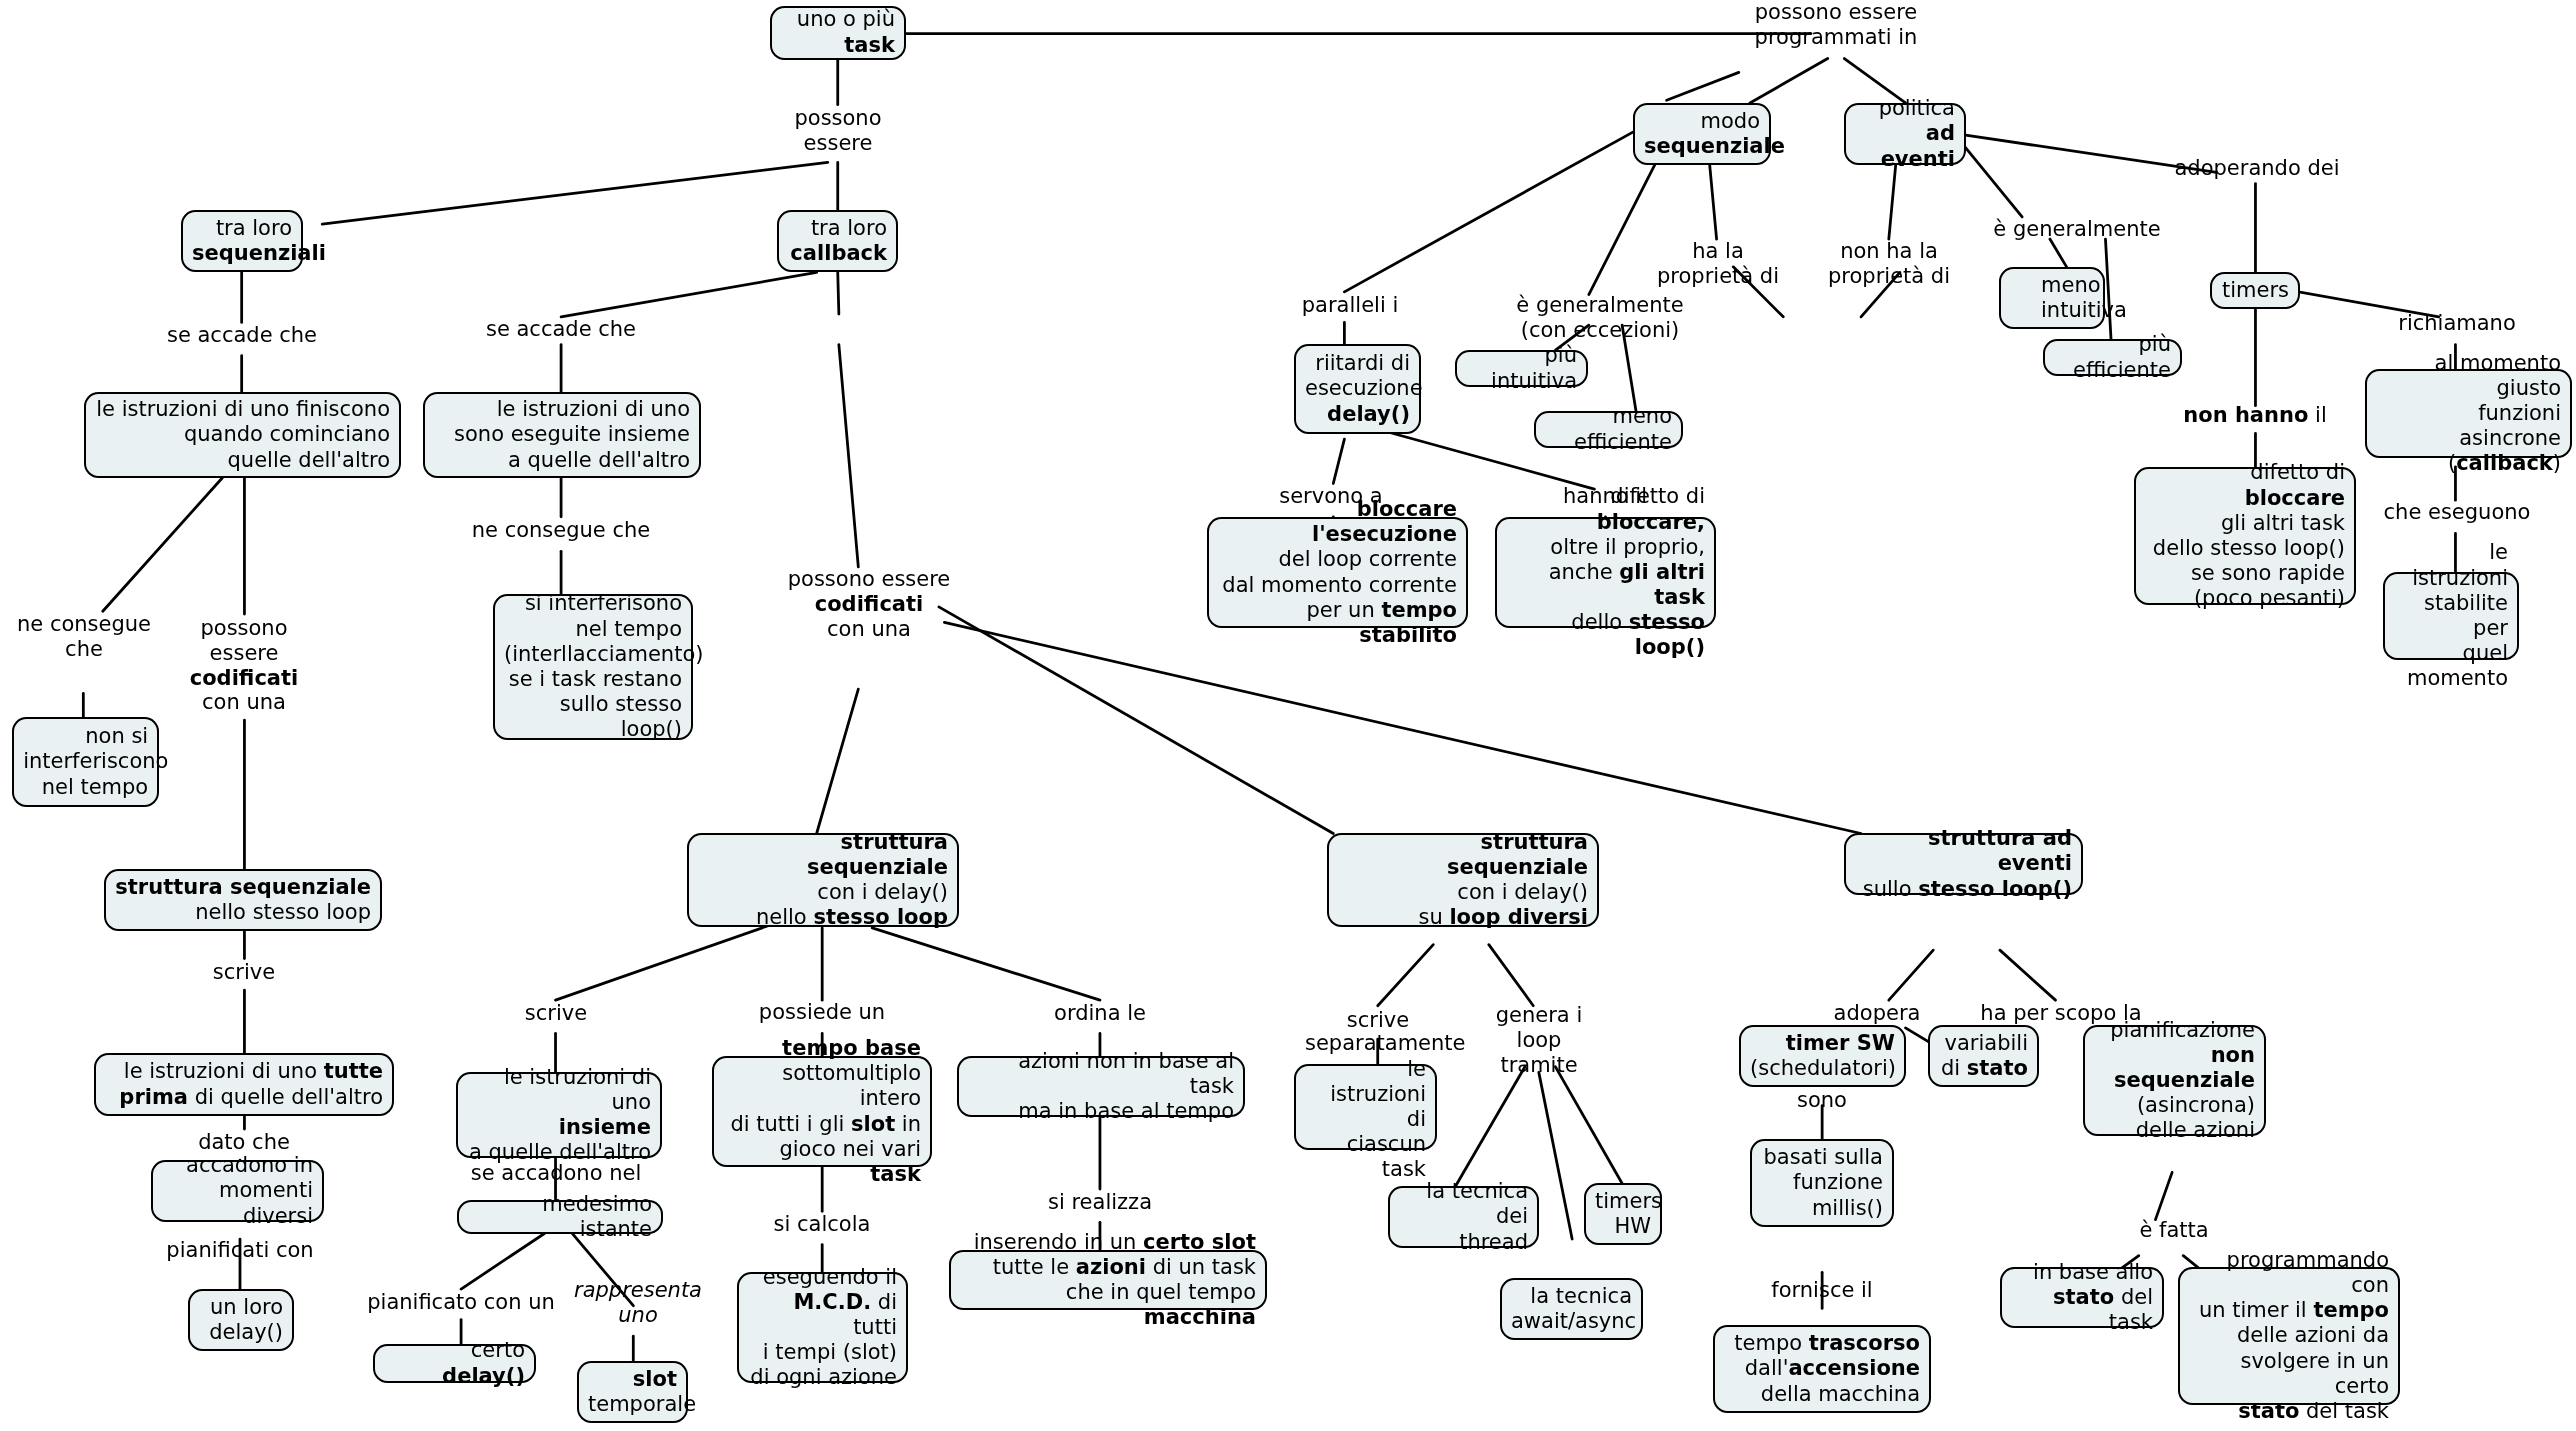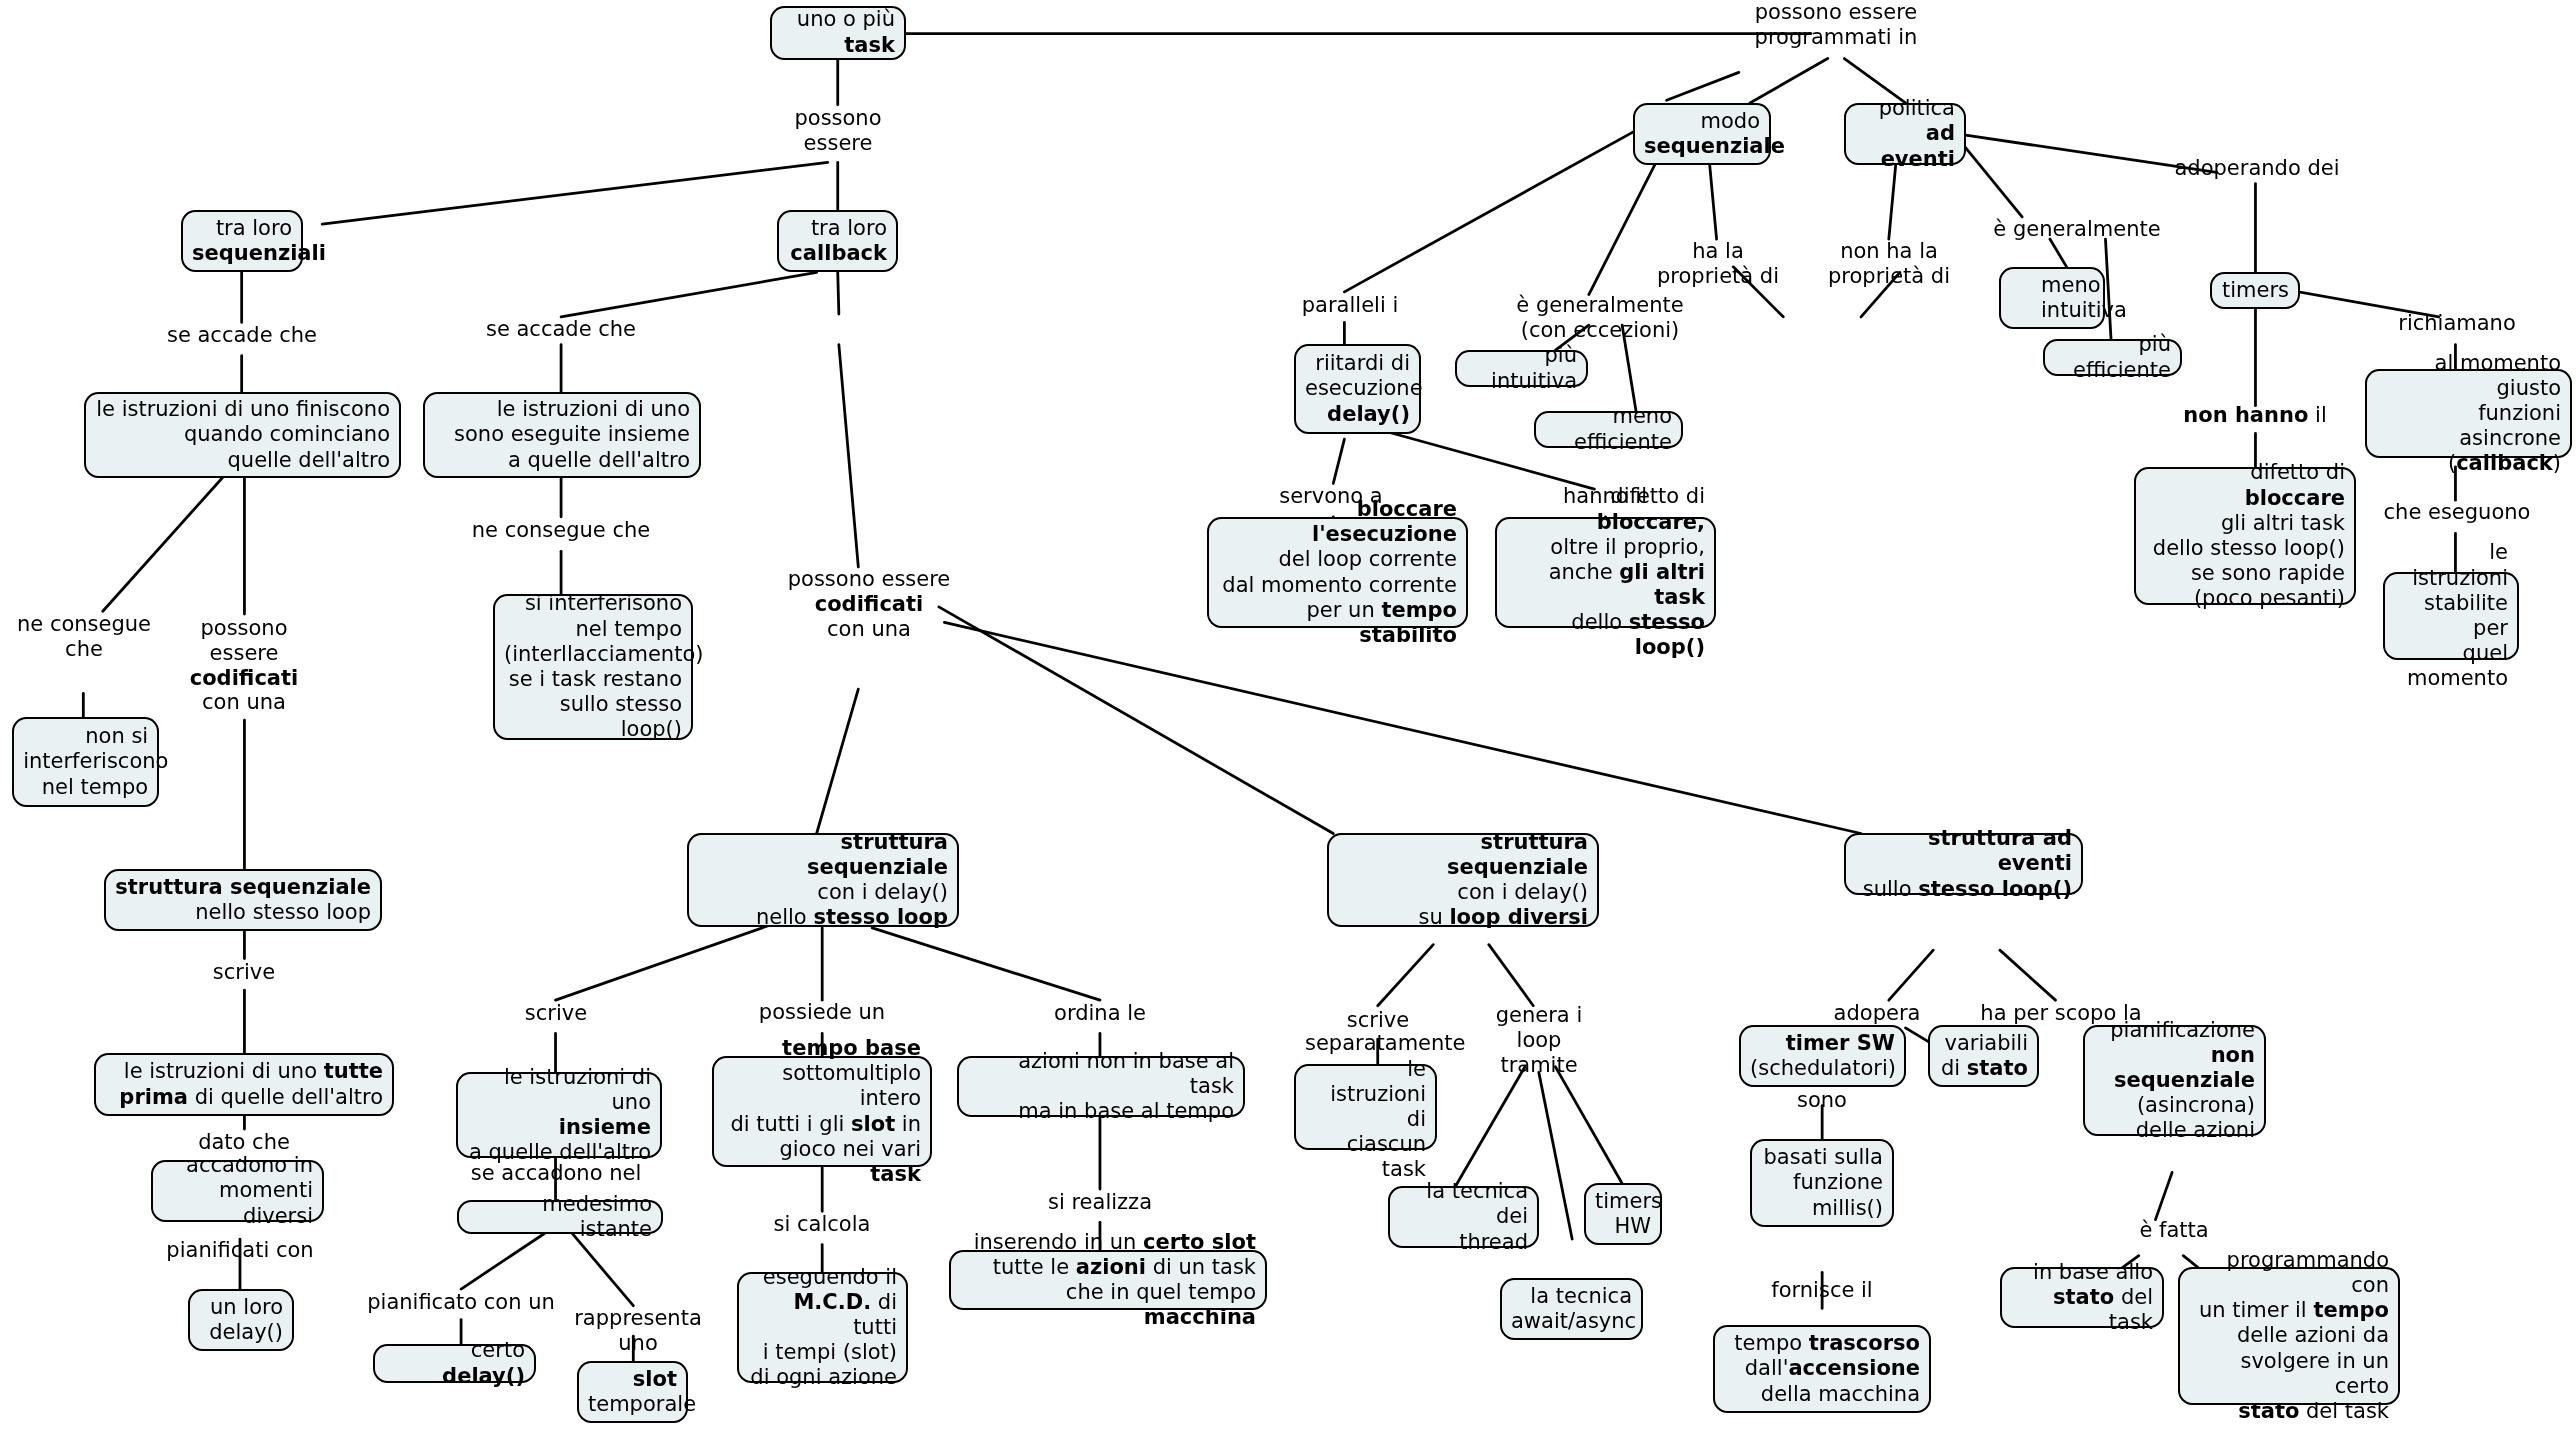--- a/index.html
+++ b/index.html
@@ -356,21 +356,21 @@
   <div class="lbl" style="left:556px;top:1001px;">scrive</div>
 
   <div class="lbl" style="left:822px;top:1000px;">possiede un</div>
 
   <div class="lbl" style="left:1100px;top:1001px;">ordina le</div>
 
   <div class="lbl" style="left:556px;top:1161px;">se accadono nel</div>
 
   <div class="lbl" style="left:461px;top:1290px;">pianificato con un</div>
 
-  <div class="lbl" style="left:638px;top:1306px;">rappresenta<br>uno</div>
+  <div class="lbl" style="left:638px;top:1278px;font-style:italic;">rappresenta<br>uno</div>
 
   <div class="lbl" style="left:822px;top:1212px;">si calcola</div>
 
   <div class="lbl" style="left:1100px;top:1190px;">si realizza</div>
 
   <div class="lbl" style="left:1378px;top:1008px;">scrive</div>
 
   <div class="lbl" style="left:1539px;top:1003px;">genera i<br>loop<br>tramite</div>
 
   <div class="lbl" style="left:1877px;top:1001px;">adopera</div>

